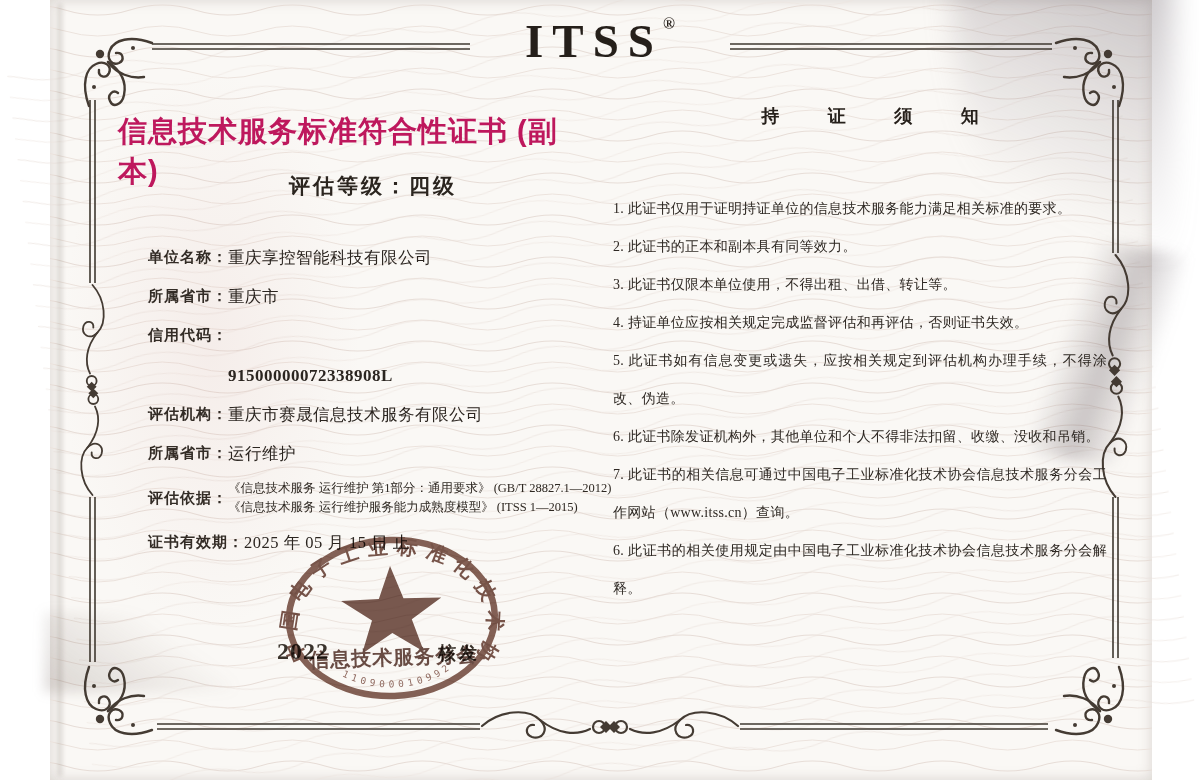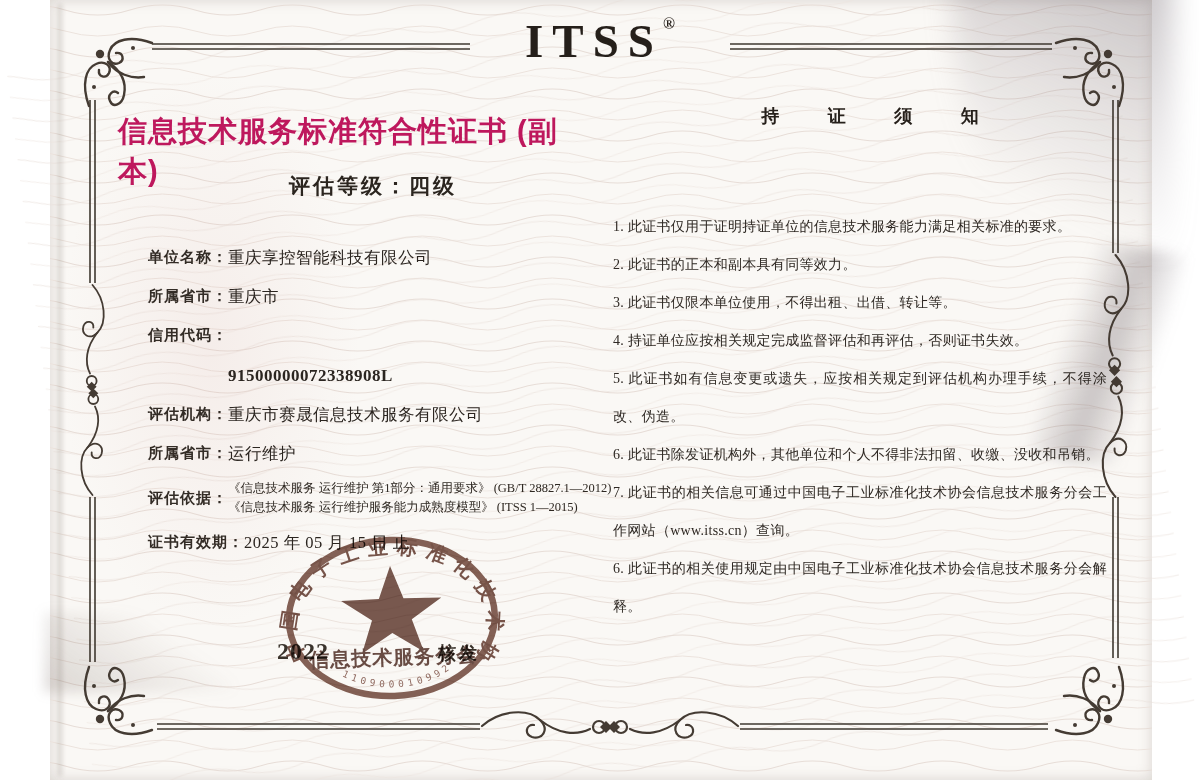--- a/index.html
+++ b/index.html
@@ -45,21 +45,21 @@
             white-space:nowrap; }
   .fvalue { font-size:16.5px; color:#2b2520; letter-spacing:.5px; }
   .fvalue.num { font-size:17px; font-weight:600; letter-spacing:.5px;margin-top:40px; }
   .basis .flabel { line-height:38px; }
   .basis-lines { display:flex; flex-direction:column; }
   .basis-lines span { font-size:12.5px; line-height:19px; color:#2e2822; letter-spacing:0; }
 
   .notice-head { position:absolute; left:690px; top:104px; width:360px; text-align:center;
                font-weight:700; font-size:18px; letter-spacing:22px; text-indent:22px;
                color:#26201b; }
-  .notices { position:absolute; left:613px; top:208px; width:494px; }
+  .notices { position:absolute; left:613px; top:190px; width:494px; }
   .notices p { font-size:14px; line-height:38px; color:#2e2archive823; color:#2e2823;
                text-align:justify; letter-spacing:.3px; }
 
   .issue-year { position:absolute; left:277px; top:638px; font-weight:700; font-size:24px;
                color:#3a332c; letter-spacing:1px; }
   .issue-action { position:absolute; left:438px; top:641px; font-weight:700; font-size:18px;
                color:#372f28; letter-spacing:3px; }
 
   .seal-svg { position:absolute; left:268px; top:530px; mix-blend-mode:multiply; opacity:.92;
               transform:rotate(-2deg); }

